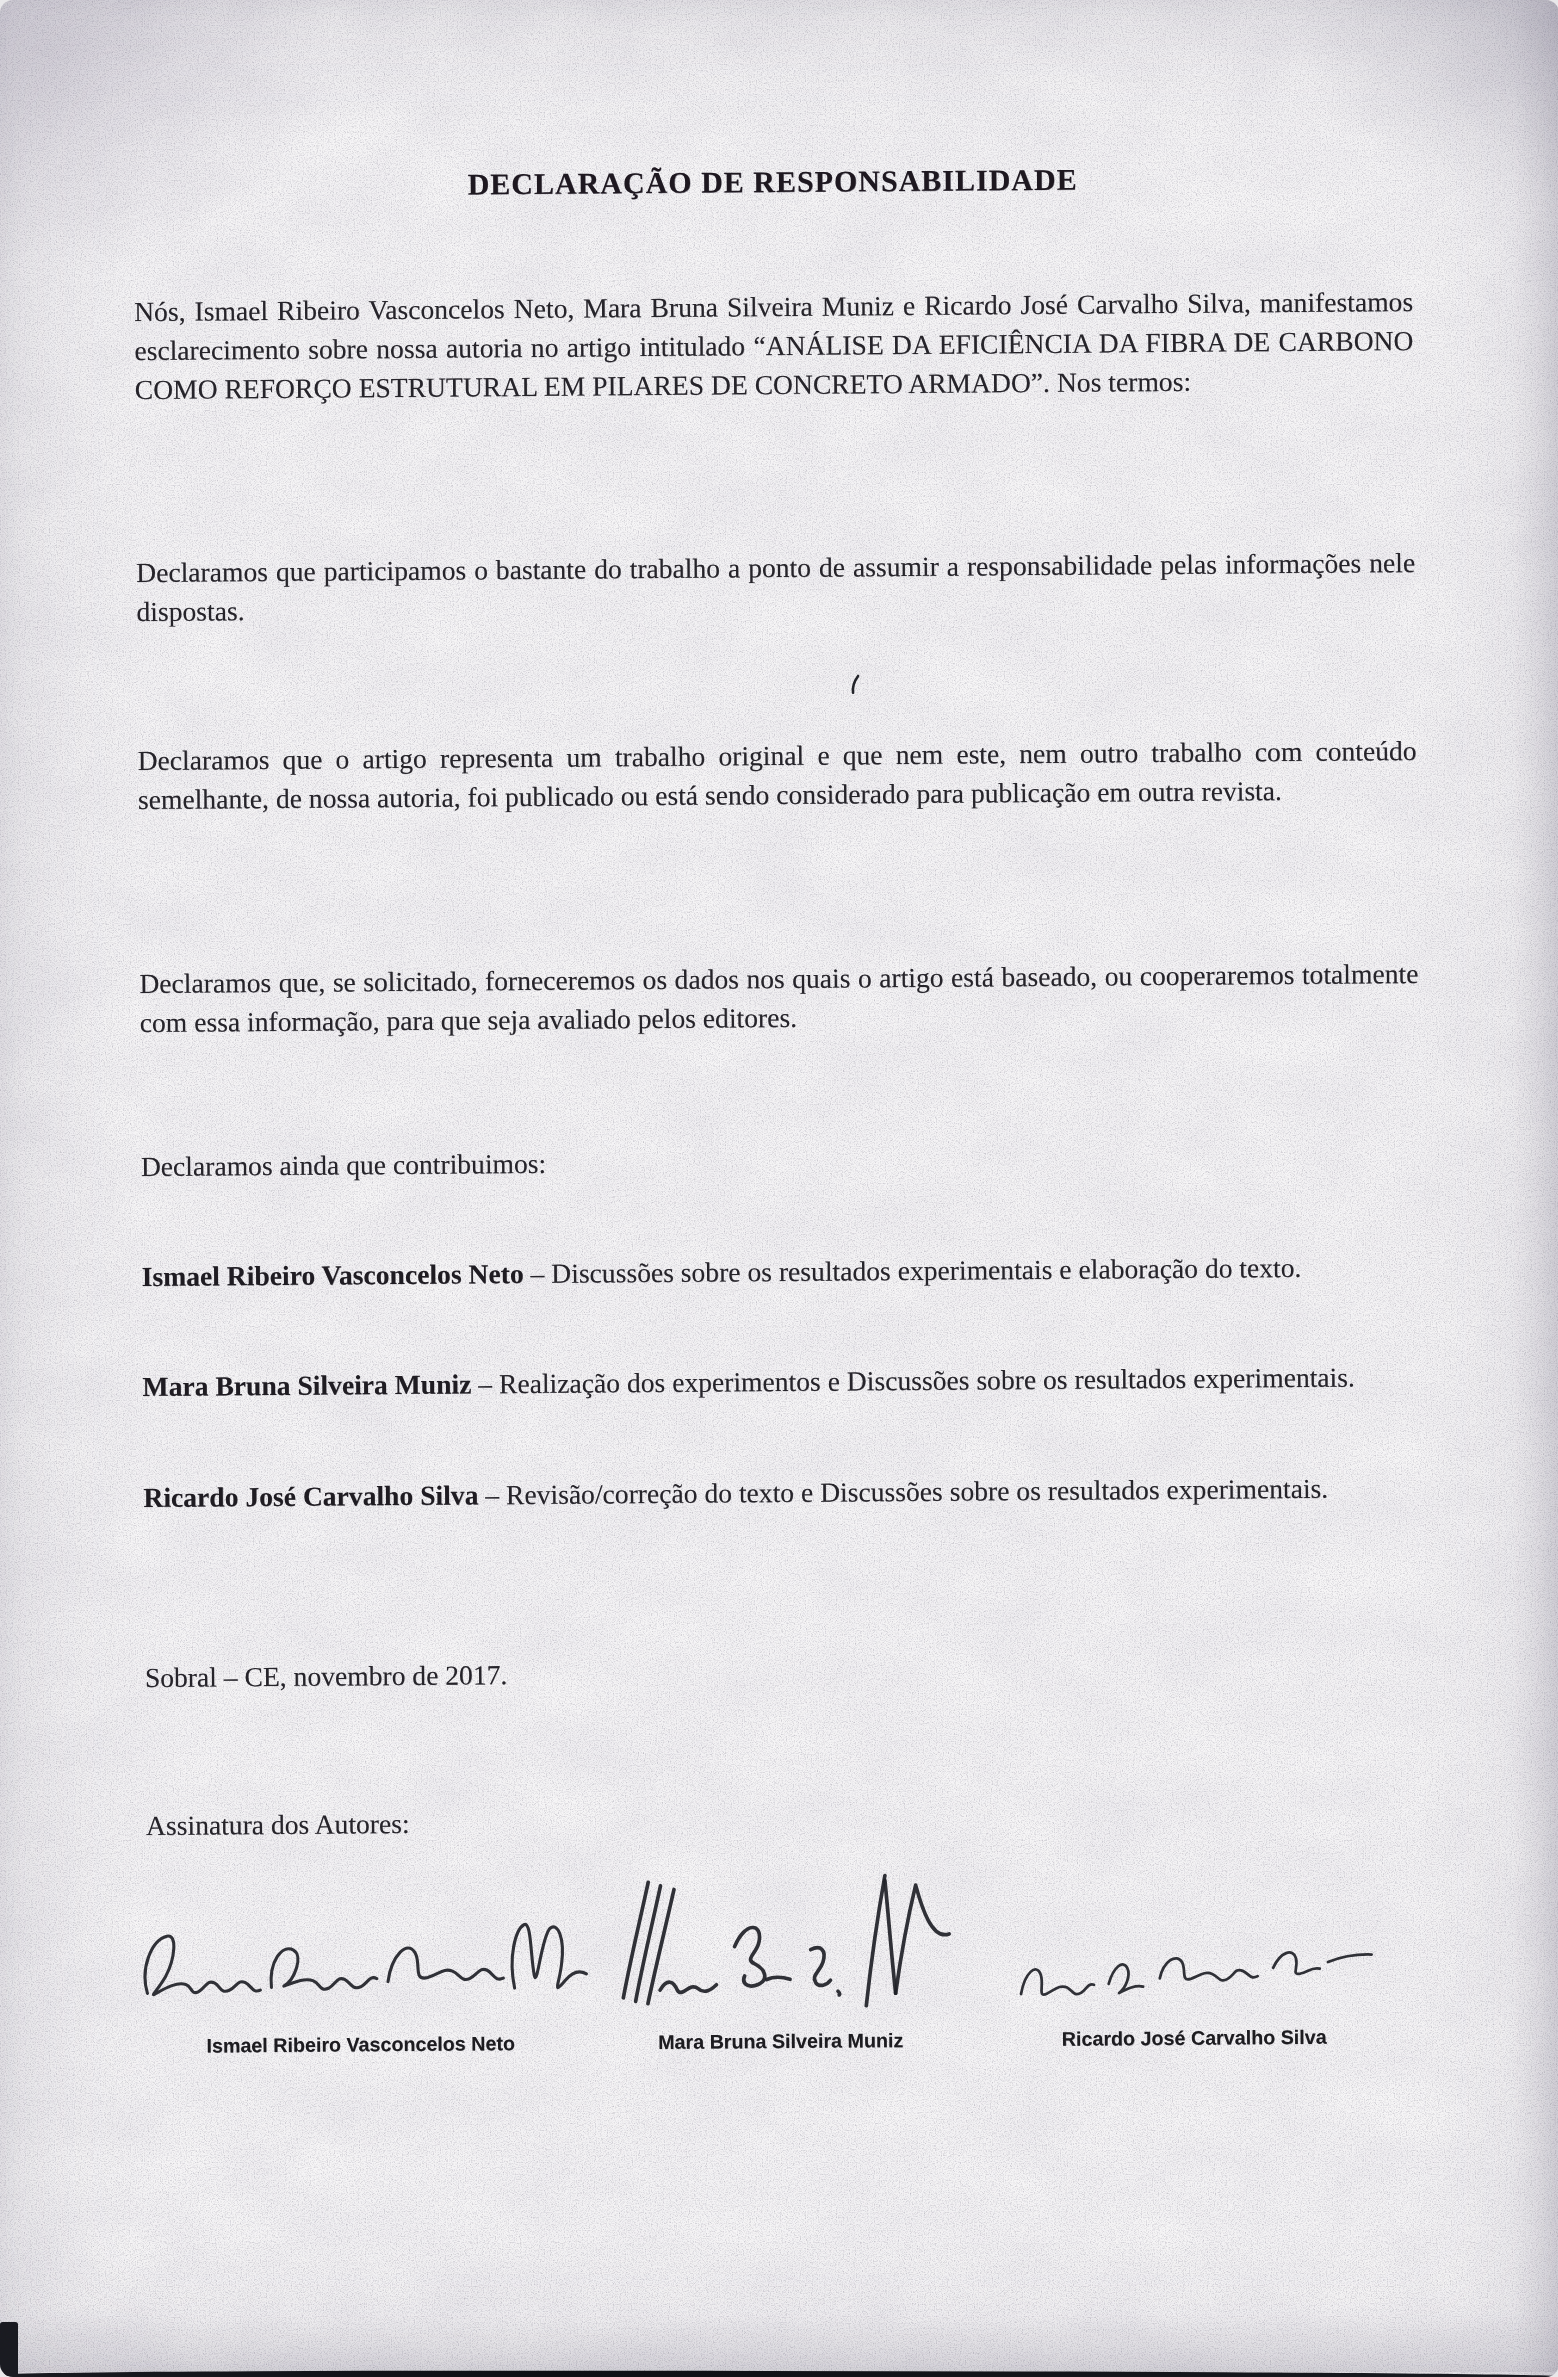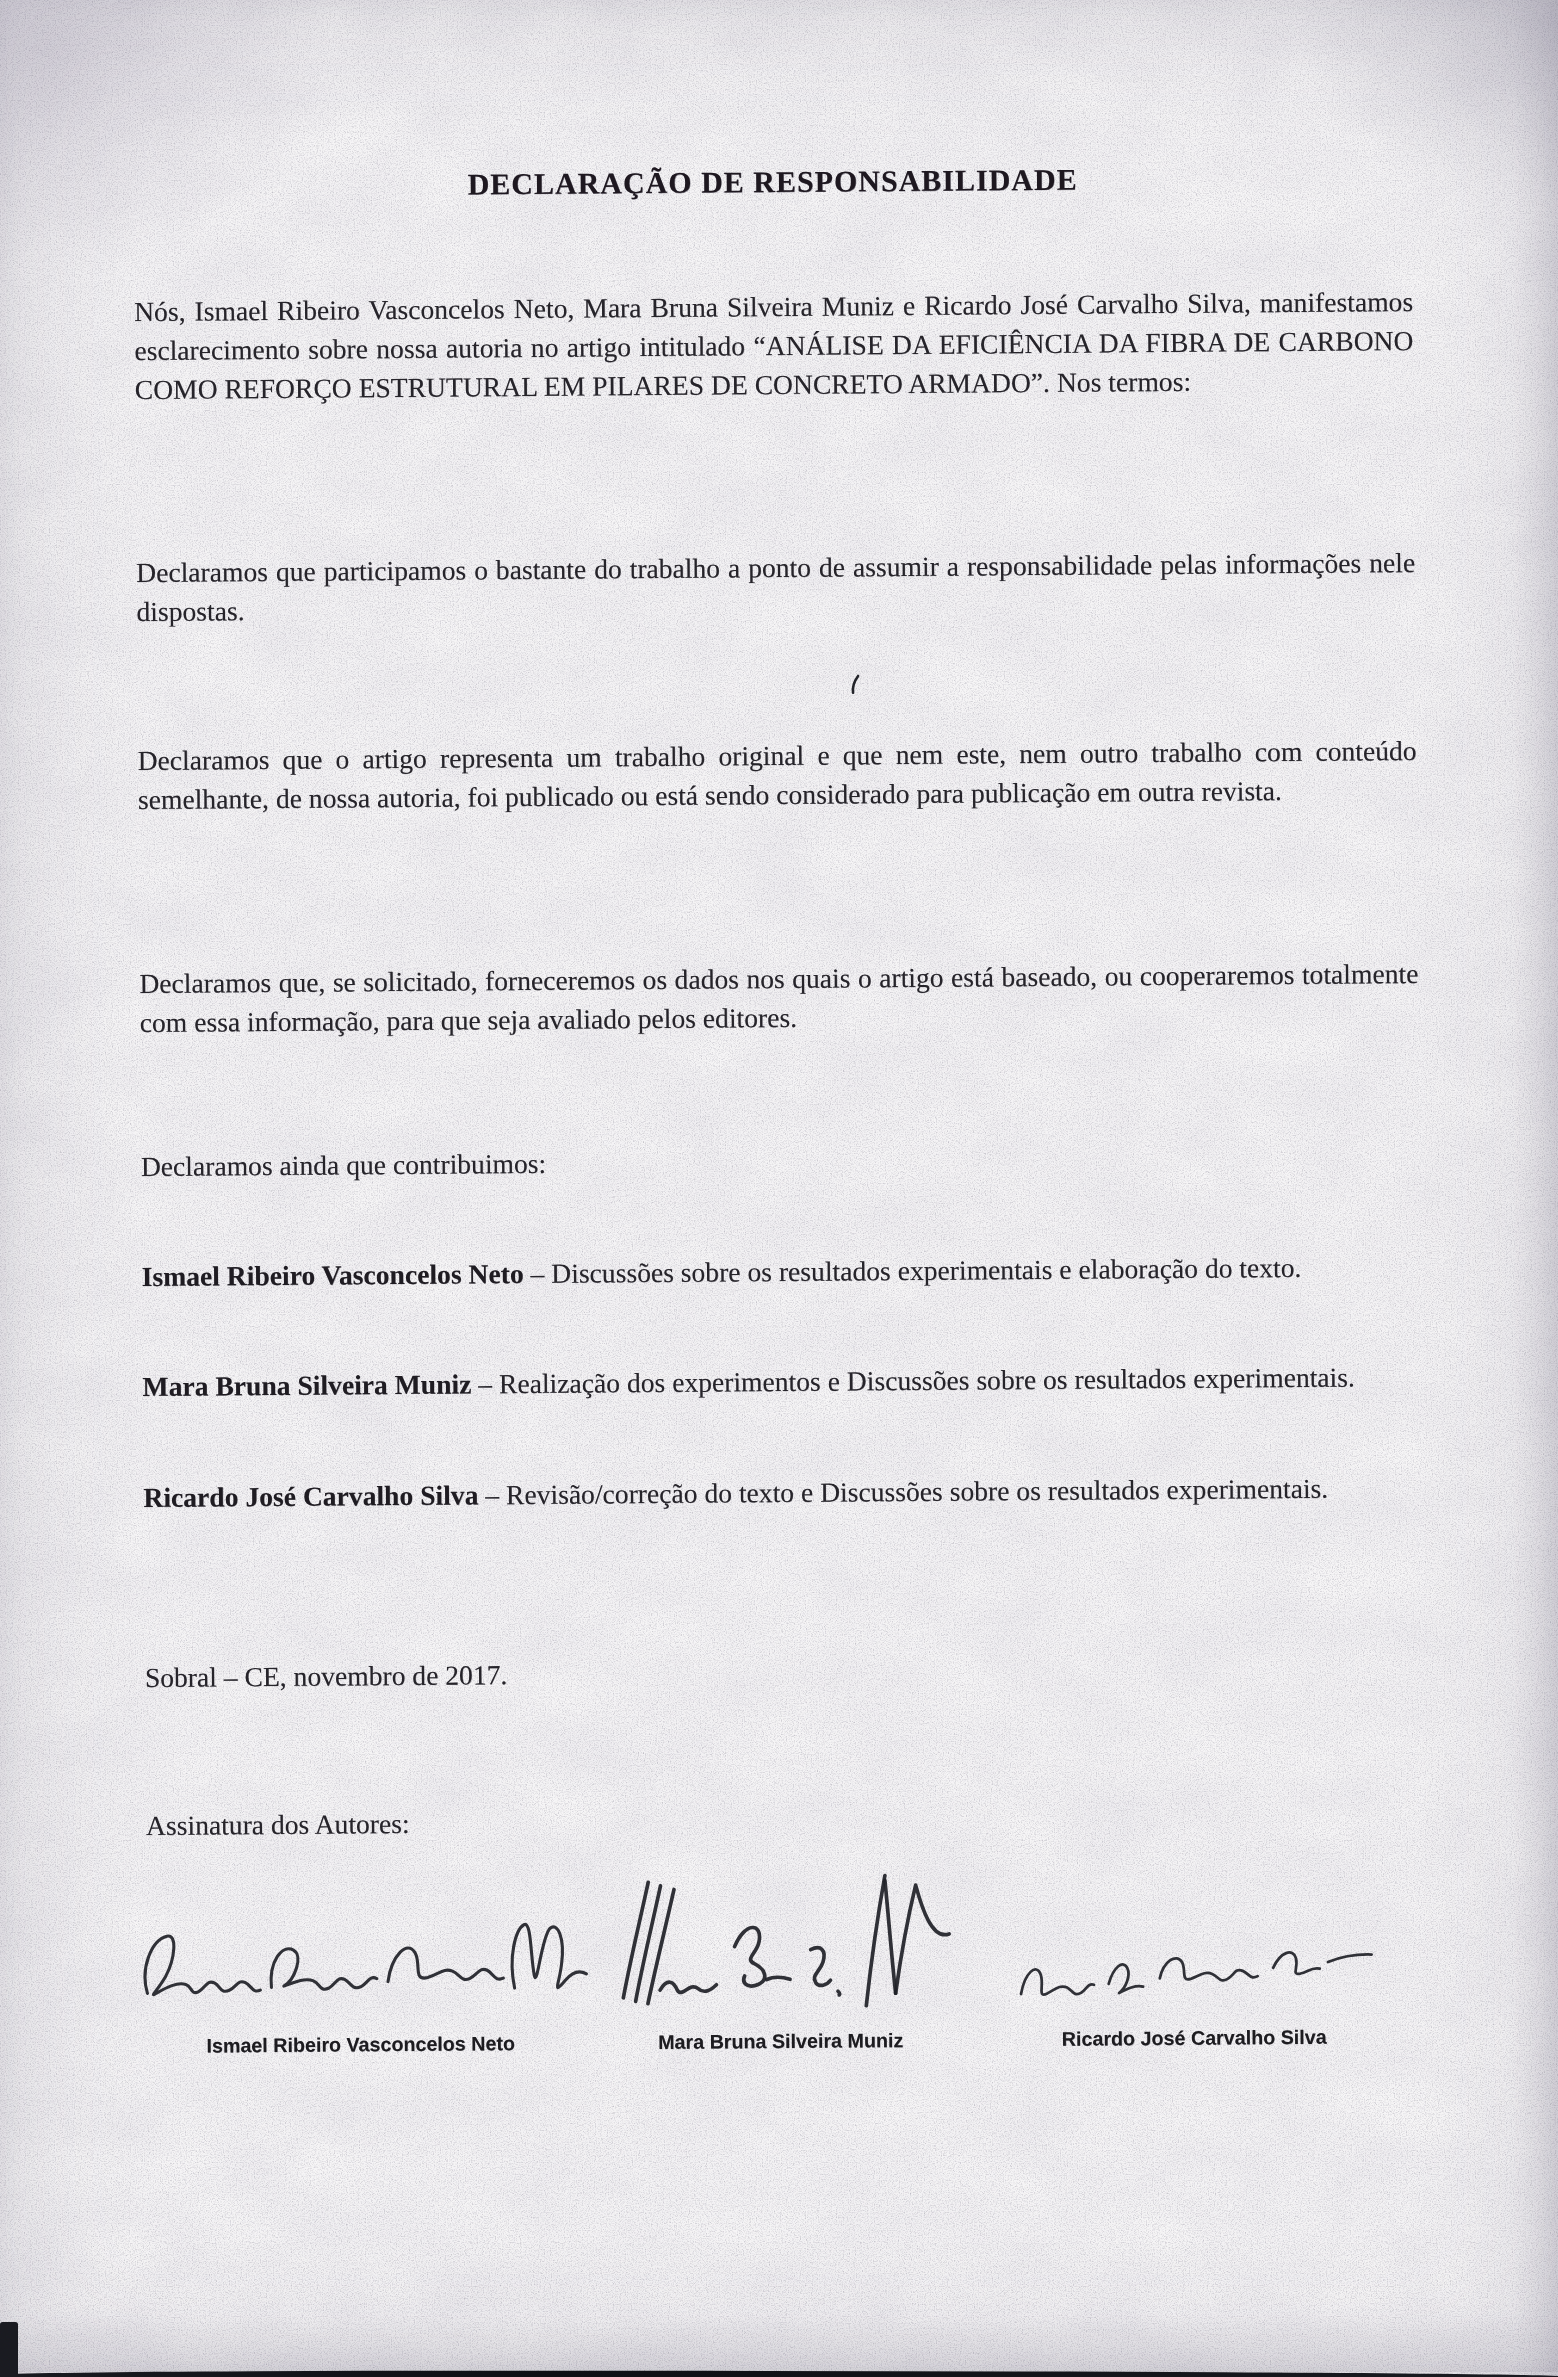--- a/index.html
+++ b/index.html
@@ -4,20 +4,21 @@
 <title>Declaração de Responsabilidade</title>
 <style>
   html,body{margin:0;padding:0;background:#e9e8ea;}
   .sheet{
     position:relative;
     width:1559px;height:2377px;
     background:#f6f5f6;
     overflow:hidden;
     font-family:"Liberation Serif","DejaVu Serif",serif;
     color:#26242a;
+    border-radius:13px;
   }
   .sheet::after{ 
     content:"";position:absolute;inset:0;pointer-events:none;
     box-shadow:inset 0 0 144px rgba(70,62,88,.16), inset 0 0 26px rgba(70,62,88,.08);
   }
   .noise{position:absolute;inset:0;z-index:1;pointer-events:none;}
   .content{
     position:absolute;inset:0;z-index:2;
     transform:rotate(-0.45deg);
     transform-origin:50% 50%;

